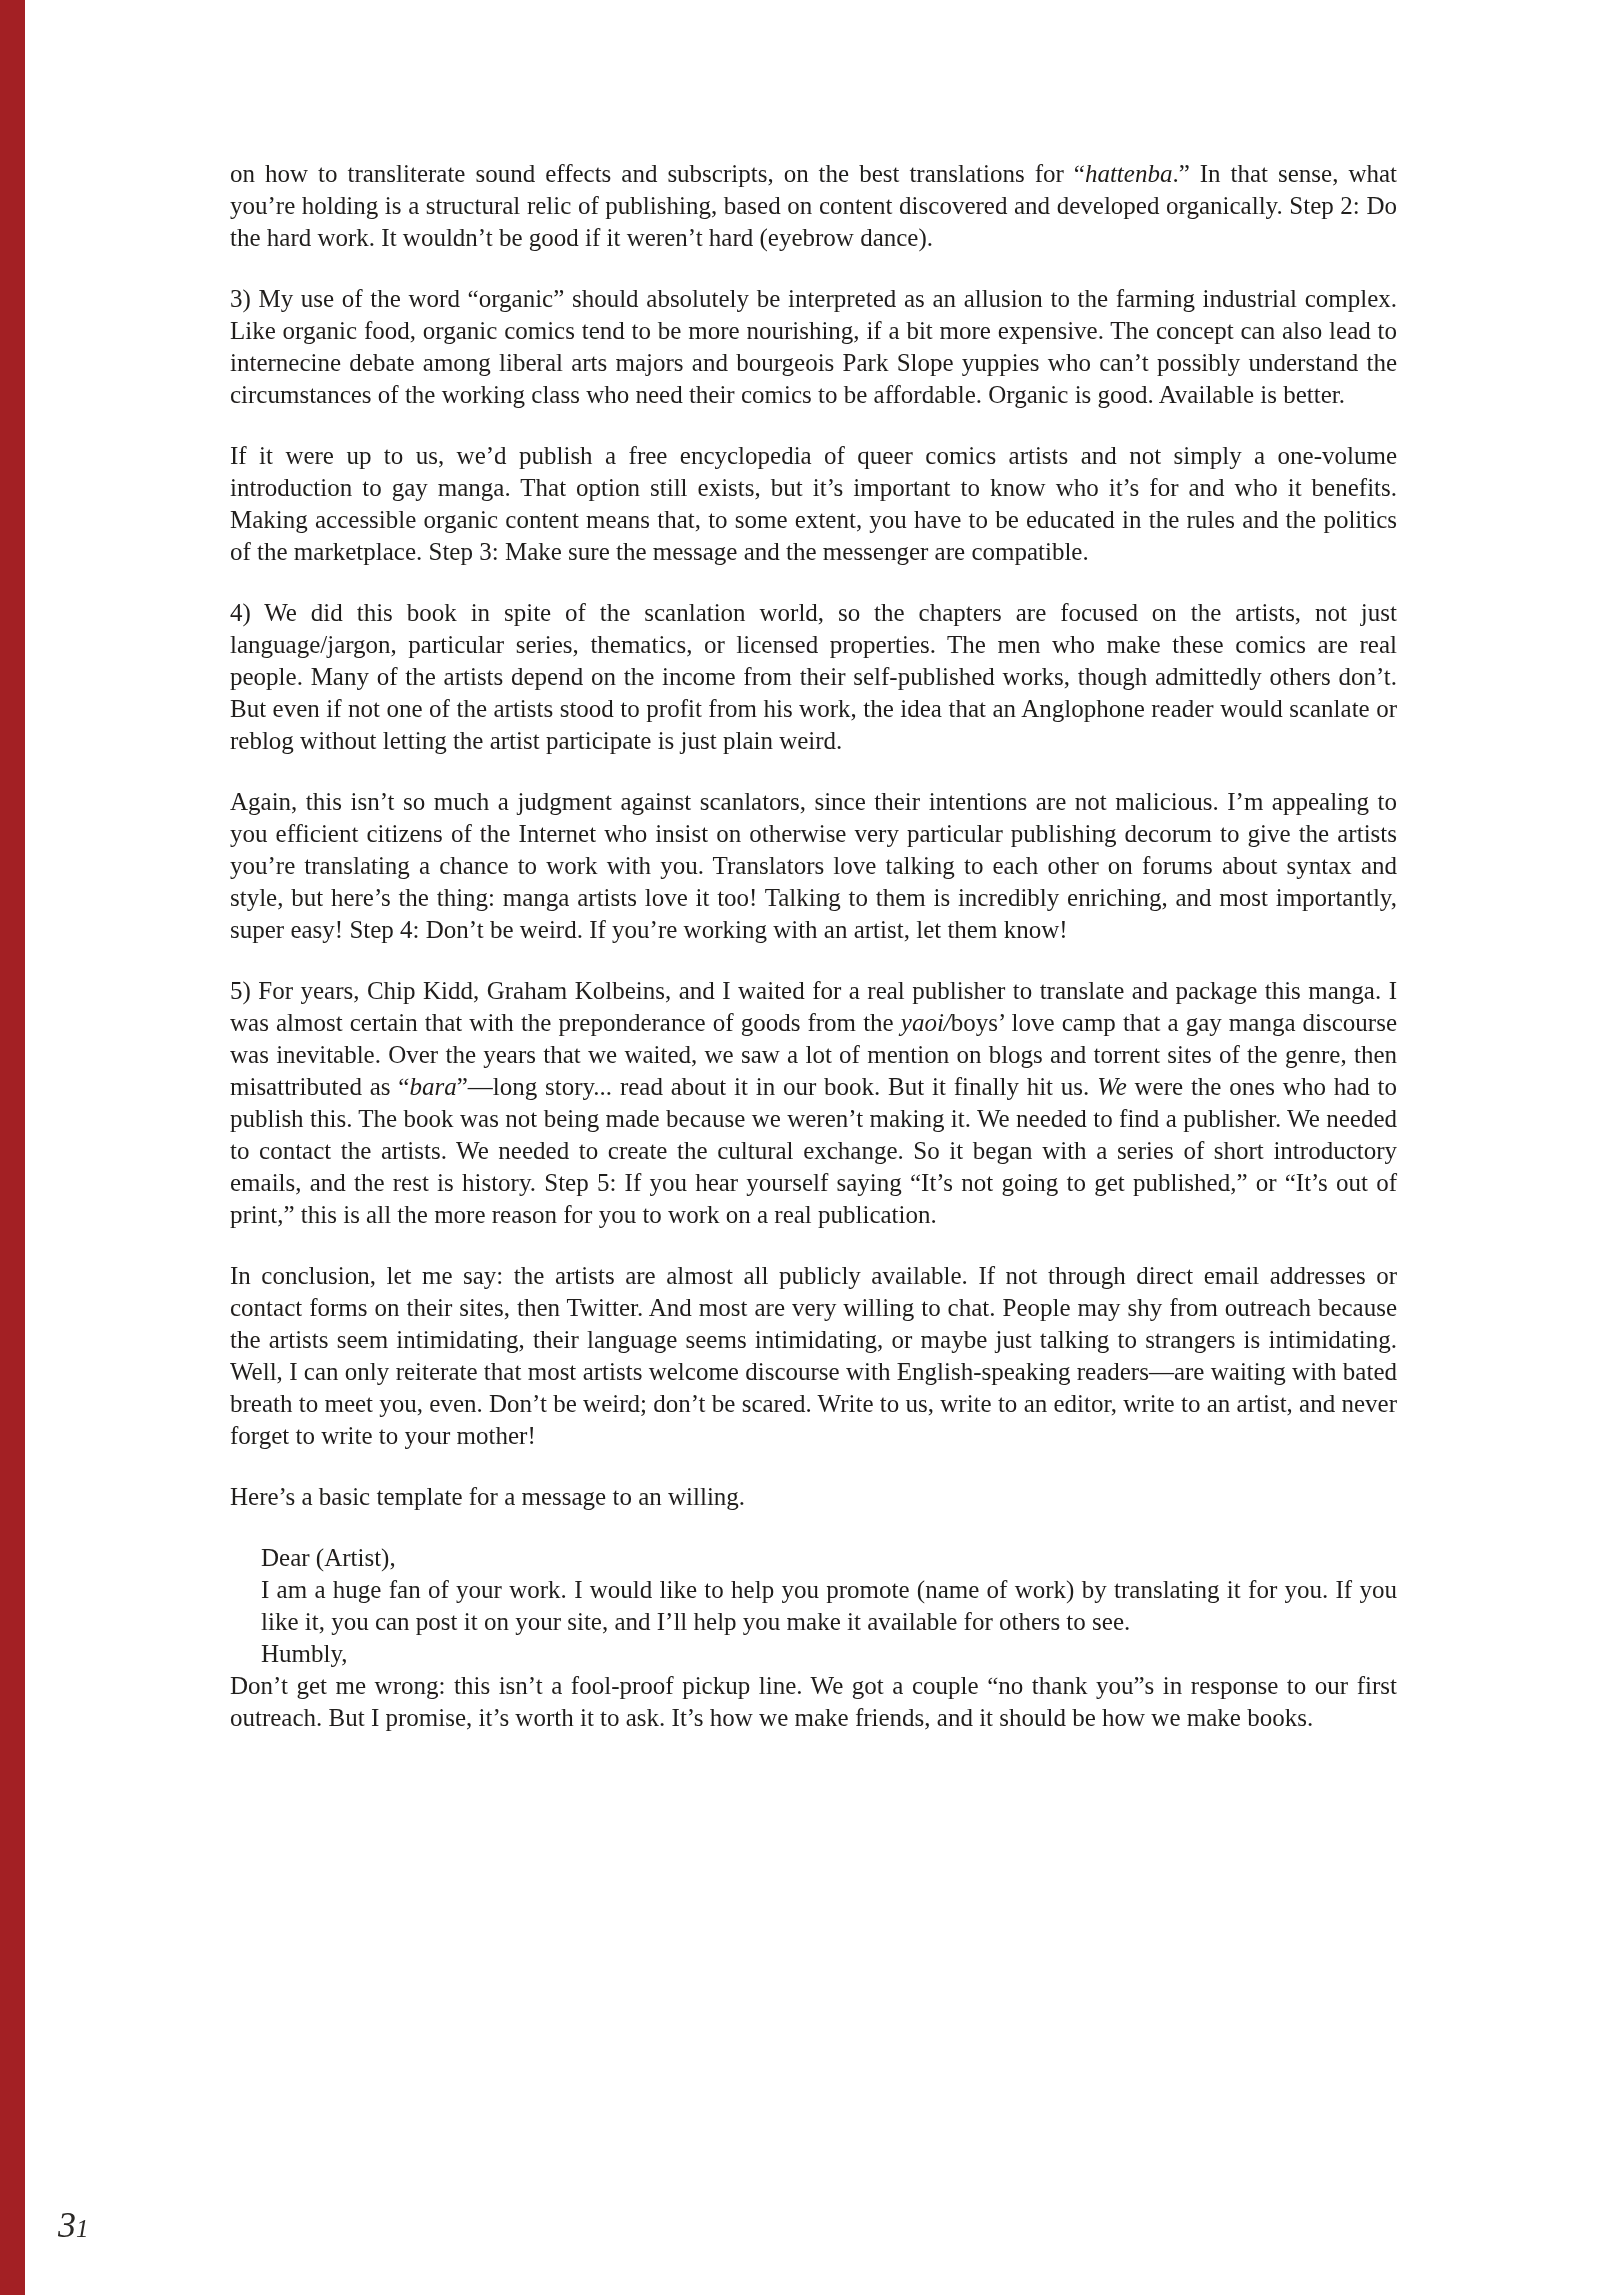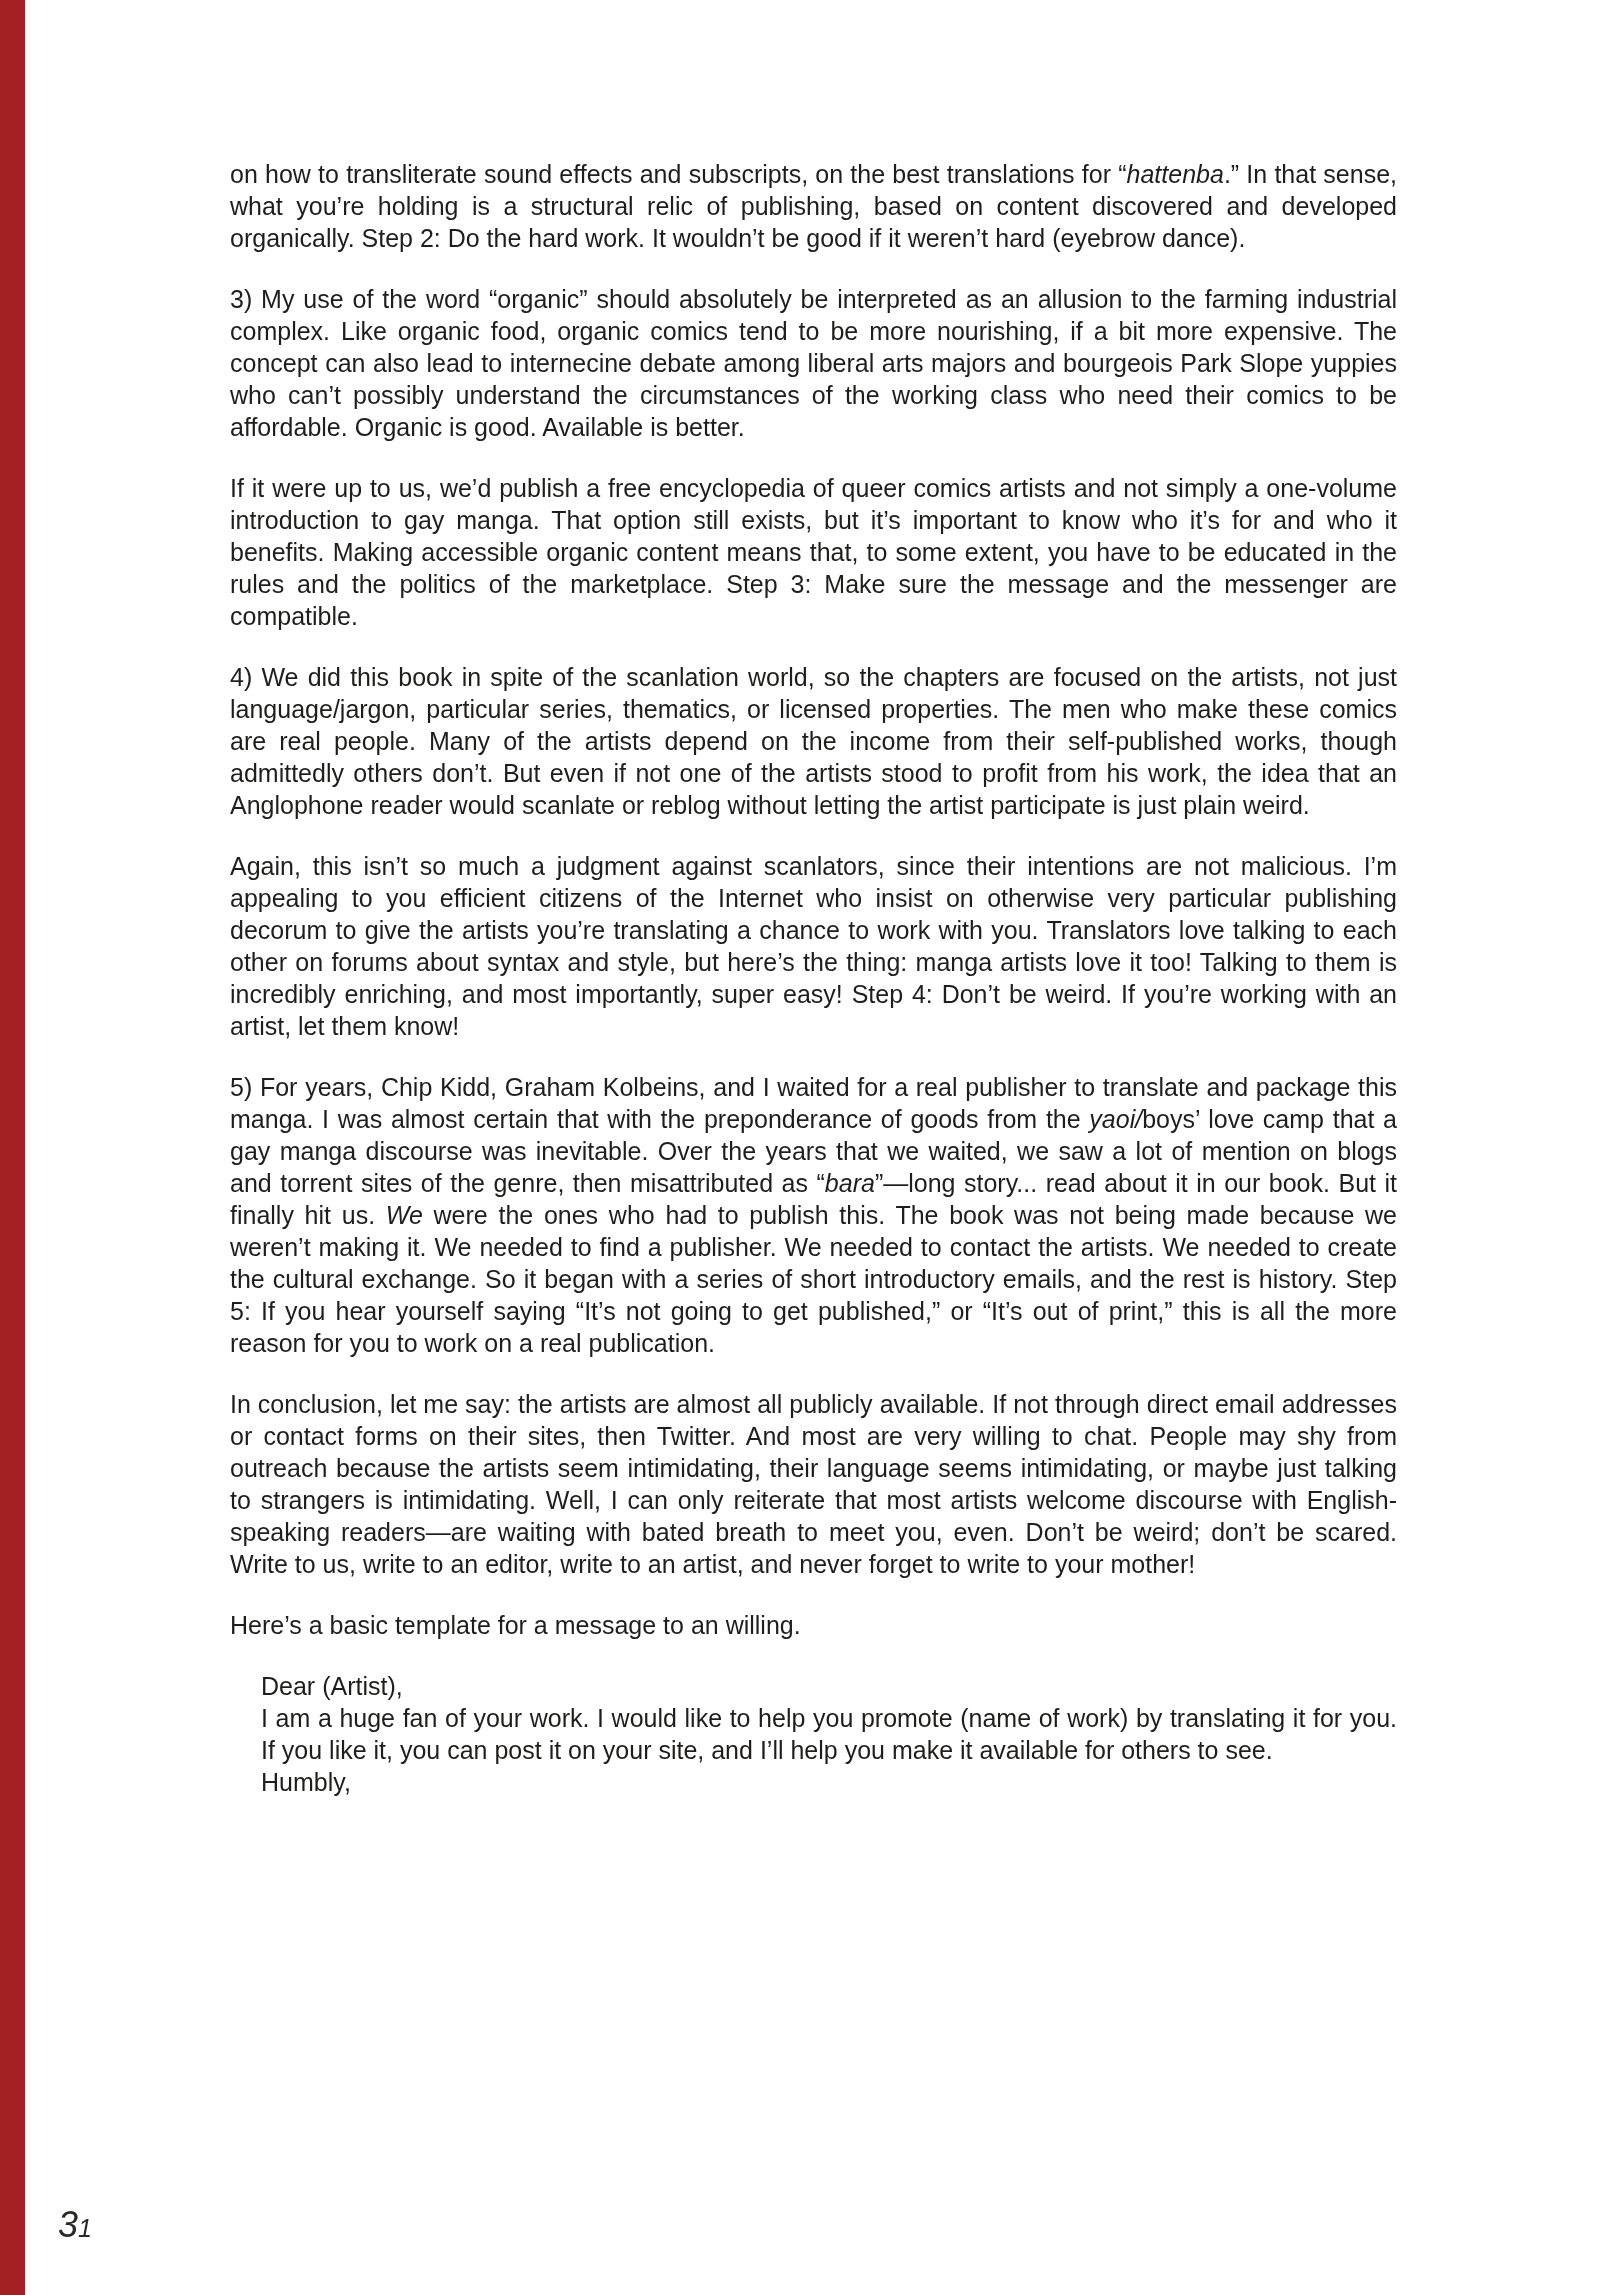--- a/index.html
+++ b/index.html
@@ -6,21 +6,21 @@
     margin: 0;
     padding: 0;
     background: #ffffff;
   }
   .page {
     position: relative;
     width: 1606px;
     height: 2295px;
     background: #ffffff;
     overflow: hidden;
-    font-family: Liberation Sans, sans-serif;
+    font-family: Liberation Serif, serif;
   }
   .accent-bar {
     position: absolute;
     left: 0;
     top: 0;
     width: 24.5px;
     height: 100%;
   }
   .text-block {
     position: absolute;
@@ -67,19 +67,20 @@
       <p class="para"><span>3) My use of the word “organic” should absolutely be interpreted as an allusion to the farming industrial complex. Like organic food, organic comics tend to be more nourishing, if a bit more expensive. The concept can also lead to internecine debate among liberal arts majors and bourgeois Park Slope yuppies who can’t possibly understand the circumstances of the working class who need their comics to be affordable. Organic is good. Available is better.</span></p>
       <p class="para"><span>If it were up to us, we’d publish a free encyclopedia of queer comics artists and not simply a one-volume introduction to gay manga. That option still exists, but it’s important to know who it’s for and who it benefits. Making accessible organic content means that, to some extent, you have to be educated in the rules and the politics of the marketplace. Step 3: Make sure the message and the messenger are compatible.</span></p>
       <p class="para"><span>4) We did this book in spite of the scanlation world, so the chapters are focused on the artists, not just language/jargon, particular series, thematics, or licensed properties. The men who make these comics are real people. Many of the artists depend on the income from their self-published works, though admittedly others don’t. But even if not one of the artists stood to profit from his work, the idea that an Anglophone reader would scanlate or reblog without letting the artist participate is just plain weird.</span></p>
       <p class="para"><span>Again, this isn’t so much a judgment against scanlators, since their intentions are not malicious. I’m appealing to you efficient citizens of the Internet who insist on otherwise very particular publishing decorum to give the artists you’re translating a chance to work with you. Translators love talking to each other on forums about syntax and style, but here’s the thing: manga artists love it too! Talking to them is incredibly enriching, and most importantly, super easy! Step 4: Don’t be weird. If you’re working with an artist, let them know!</span></p>
       <p class="para"><span>5) For years, Chip Kidd, Graham Kolbeins, and I waited for a real publisher to translate and package this manga. I was almost certain that with the preponderance of goods from the </span><span class="it">yaoi/</span><span>boys’ love camp that a gay manga discourse was inevitable. Over the years that we waited, we saw a lot of mention on blogs and torrent sites of the genre, then misattributed as “</span><span class="it">bara</span><span>”—long story... read about it in our book. But it finally hit us. </span><span class="it">We</span><span> were the ones who had to publish this. The book was not being made because we weren’t making it. We needed to find a publisher. We needed to contact the artists. We needed to create the cultural exchange. So it began with a series of short introductory emails, and the rest is history. Step 5: If you hear yourself saying “It’s not going to get published,” or “It’s out of print,” this is all the more reason for you to work on a real publication.</span></p>
       <p class="para"><span>In conclusion, let me say: the artists are almost all publicly available. If not through direct email addresses or contact forms on their sites, then Twitter. And most are very willing to chat. People may shy from outreach because the artists seem intimidating, their language seems intimidating, or maybe just talking to strangers is intimidating. Well, I can only reiterate that most artists welcome discourse with English-speaking readers—are waiting with bated breath to meet you, even. Don’t be weird; don’t be scared. Write to us, write to an editor, write to an artist, and never forget to write to your mother!</span></p>
       <p class="para"><span>Here’s a basic template for a message to an willing.</span></p>
       <p class="para tight"><span>Dear (Artist),</span></p>
       <p class="para tight"><span>I am a huge fan of your work. I would like to help you promote (name of work) by translating it for you. If you like it, you can post it on your site, and I’ll help you make it available for others to see.</span></p>
       <p class="para tight"><span>Humbly,</span></p>
+      <p class="para"><span>Don’t get me wrong: this isn’t a fool-proof pickup line. We got a couple “no thank you”s in response to our first outreach. But I promise, it’s worth it to ask. It’s how we make friends, and it should be how we make books.</span></p>
     </main>
 
   <div class="page-number">
     <span class="pn-main">3</span><span class="pn-small">1</span>
   </div>
 </div>
 
 
 </body></html>

